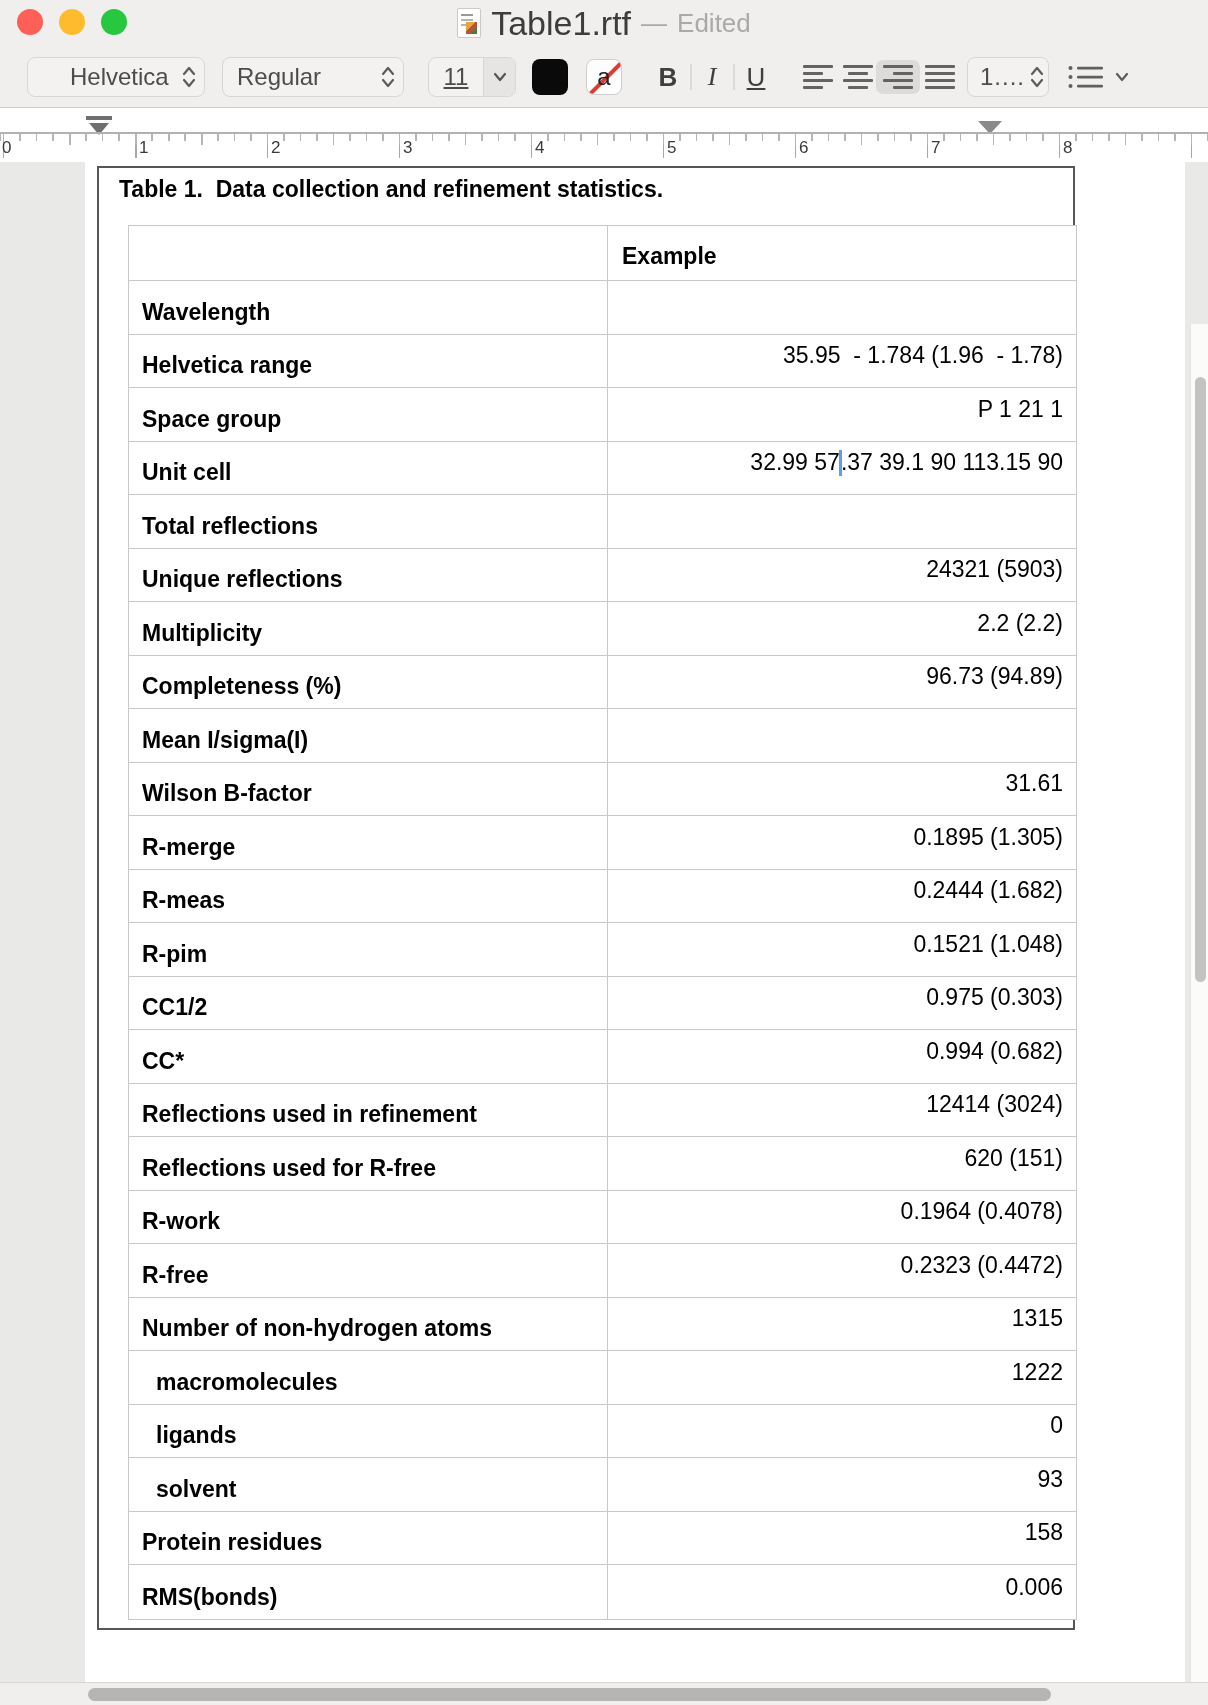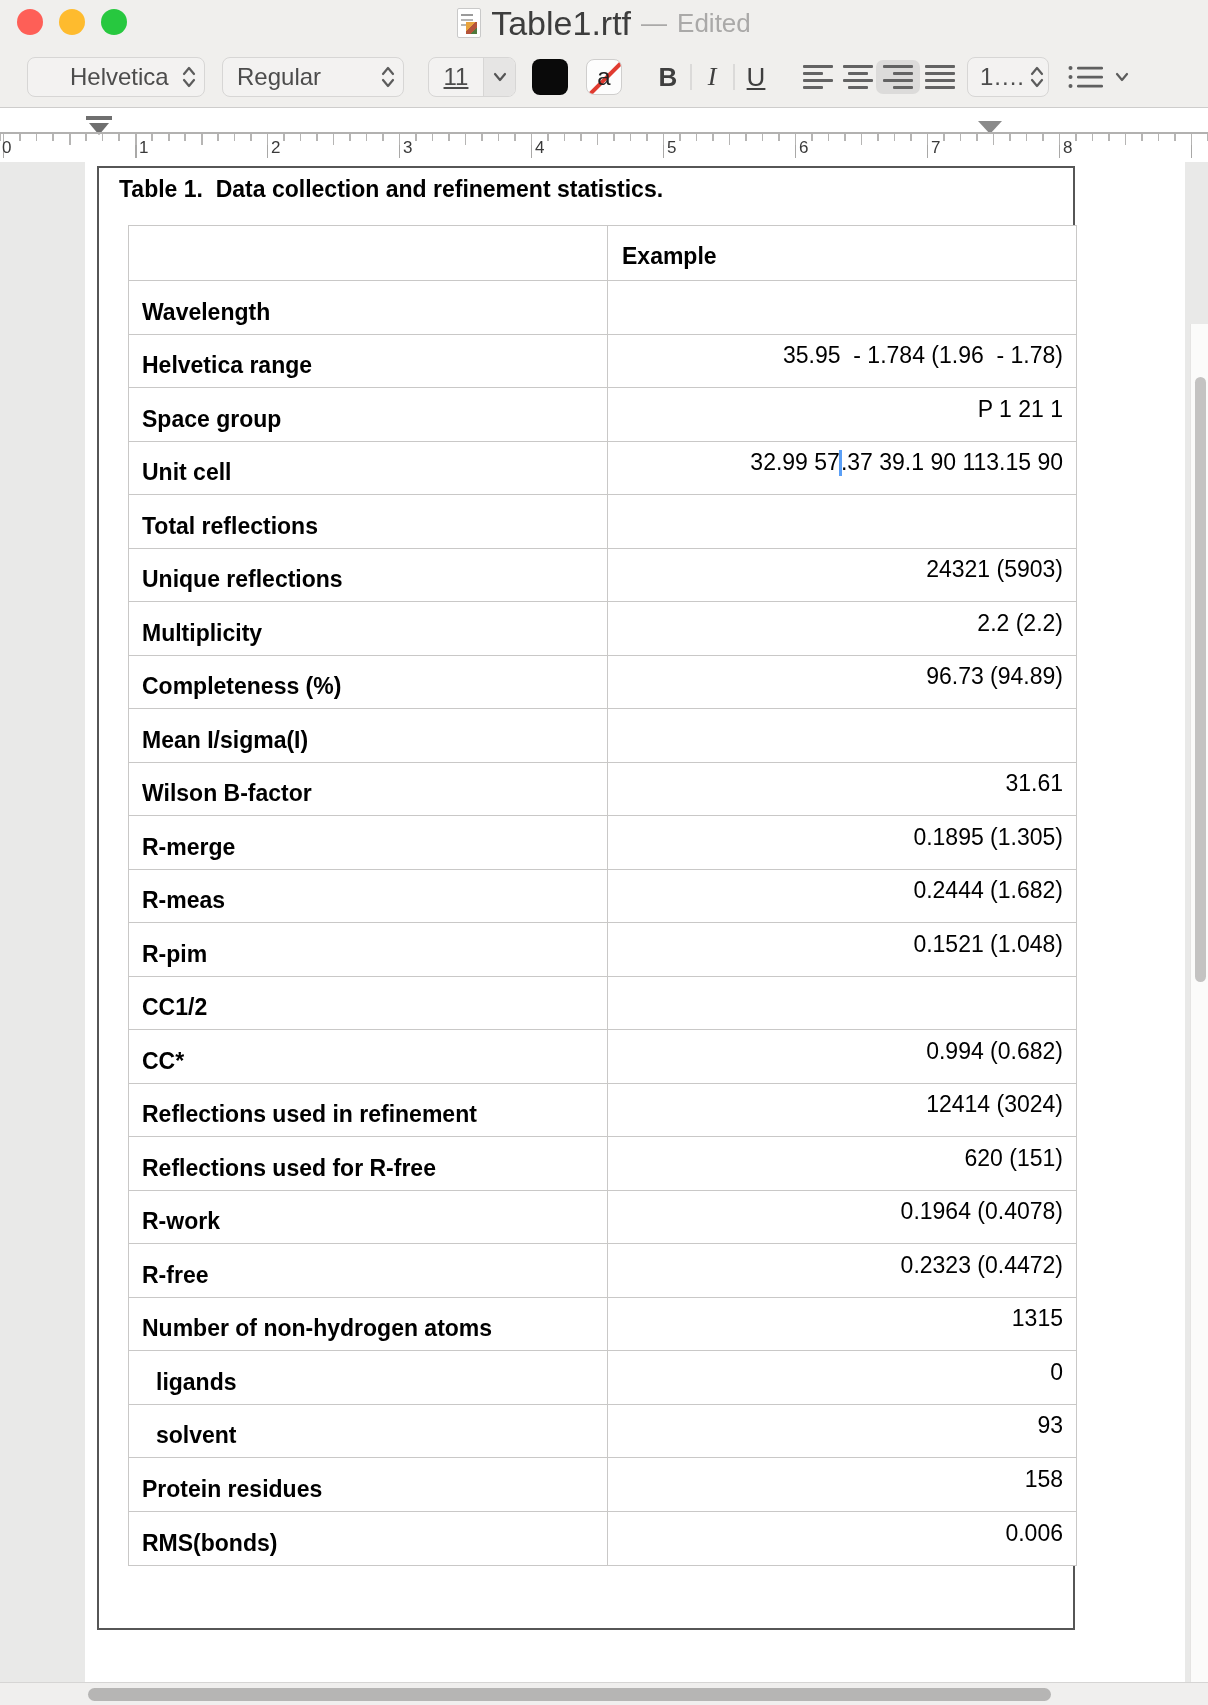--- a/index.html
+++ b/index.html
@@ -294,20 +294,21 @@
             <div class="trow">
               <div class="cell l">R-meas</div>
               <div class="cell v">0.2444 (1.682)</div>
             </div>
             <div class="trow">
               <div class="cell l">R-pim</div>
               <div class="cell v">0.1521 (1.048)</div>
             </div>
             <div class="trow">
               <div class="cell l">CC1/2</div>
+              <div class="cell v">0.975 (0.303)</div>
             </div>
             <div class="trow">
               <div class="cell l">CC*</div>
               <div class="cell v">0.994 (0.682)</div>
             </div>
             <div class="trow">
               <div class="cell l">Reflections used in refinement</div>
               <div class="cell v">12414 (3024)</div>
             </div>
             <div class="trow">
@@ -318,20 +319,24 @@
               <div class="cell l">R-work</div>
               <div class="cell v">0.1964 (0.4078)</div>
             </div>
             <div class="trow">
               <div class="cell l">R-free</div>
               <div class="cell v">0.2323 (0.4472)</div>
             </div>
             <div class="trow">
               <div class="cell l">Number of non-hydrogen atoms</div>
               <div class="cell v">1315</div>
+            </div>
+            <div class="trow">
+              <div class="cell l indent">macromolecules</div>
+              <div class="cell v">1222</div>
             </div>
             <div class="trow">
               <div class="cell l indent">ligands</div>
               <div class="cell v">0</div>
             </div>
             <div class="trow">
               <div class="cell l indent">solvent</div>
               <div class="cell v">93</div>
             </div>
             <div class="trow">

